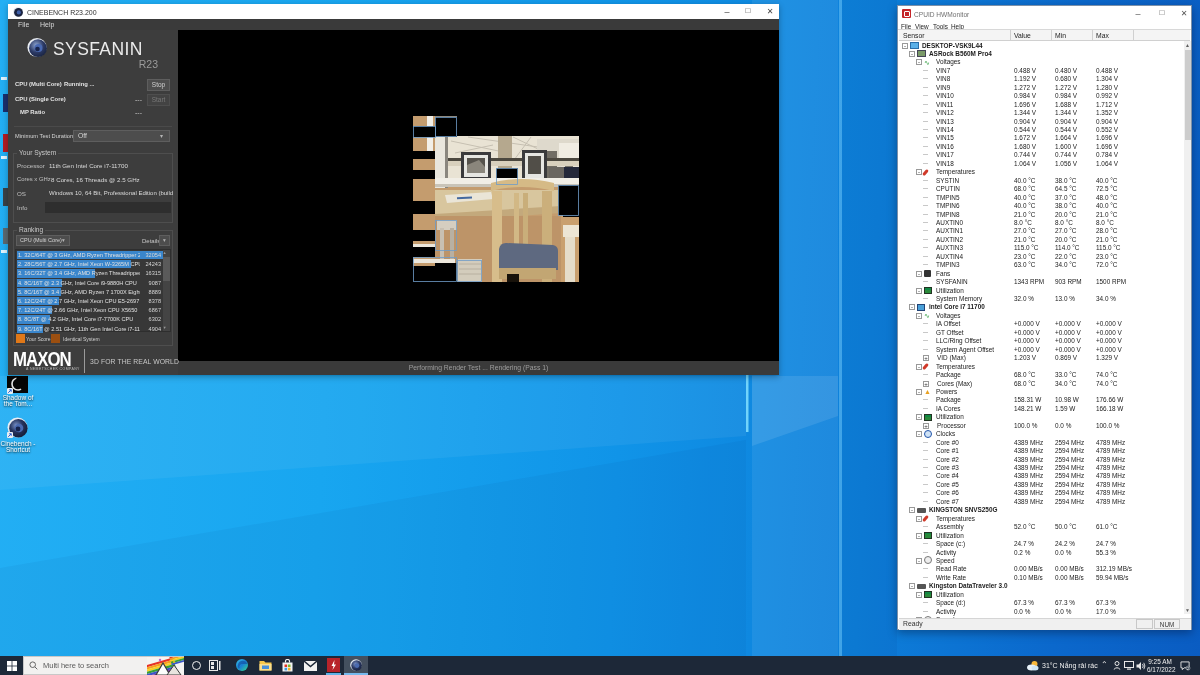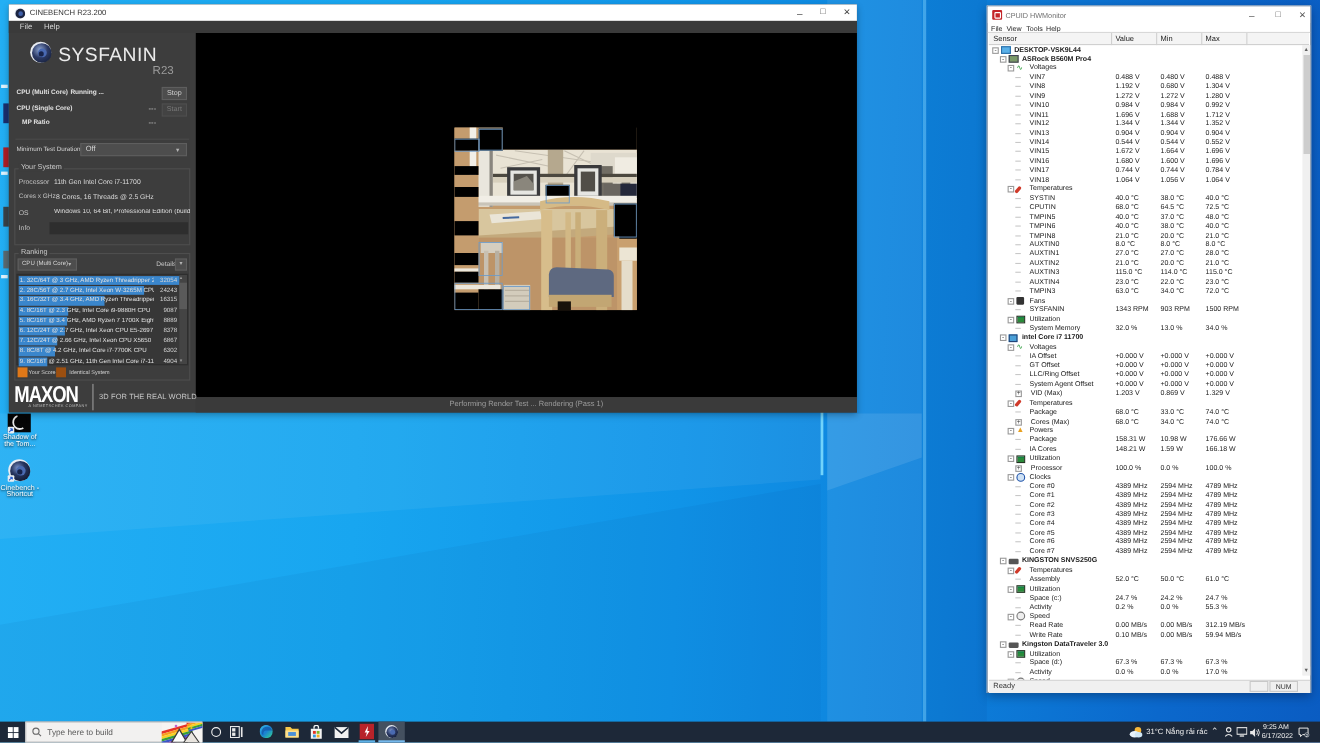--- a/index.html
+++ b/index.html
@@ -761,21 +761,21 @@
     <rect x="5.4" y="0" width="4.6" height="4.6" fill="#fff"></rect>
  <rect x="0" y="5.4" width="4.6" height="4.6" fill="#fff"></rect>
     <rect x="5.4" y="5.4" width="4.6" height="4.6" fill="#fff"></rect>
 </svg>
 
 <div class="abs" style="left:23px;top:656px;width:161px;height:19px;background:#f2f1f0;border:1px solid #c8c8c8;"></div>
 <svg class="abs" style="left:29px;top:661px" width="9" height="9" viewBox="0 0 9 9">
  <circle cx="3.7" cy="3.7" r="2.8" fill="none" stroke="#666" stroke-width="1"></circle>
  <line x1="5.9" y1="5.9" x2="8.3" y2="8.3" stroke="#666" stroke-width="1"></line>
 </svg>
-<div class="abs" style="left:43px;top:661px;font-size:7.5px;color:#5a5a5a;">Type here to build</div>
+<div class="abs" style="left:43px;top:661px;font-size:7.5px;color:#5a5a5a;">Multi here to search</div>
 
 <svg class="abs" style="left:147px;top:657px" width="37" height="18" viewBox="0 0 37 18">
  <rect x="0" y="0" width="37" height="18" fill="#f6f4f2"></rect>
  <g transform="rotate(-16 18 9)">
   <rect x="-6" y="3" width="34" height="2.2" fill="#e63327"></rect>
   <rect x="-6" y="5.2" width="34" height="2.2" fill="#f8a020"></rect>
   <rect x="-6" y="7.4" width="34" height="2.2" fill="#f8d020"></rect>
   <rect x="-6" y="9.6" width="34" height="2.2" fill="#3aa035"></rect>
   <rect x="-6" y="11.8" width="34" height="2.2" fill="#3a56c8"></rect>
   <rect x="-6" y="14" width="34" height="2.2" fill="#7b2ea8"></rect>

